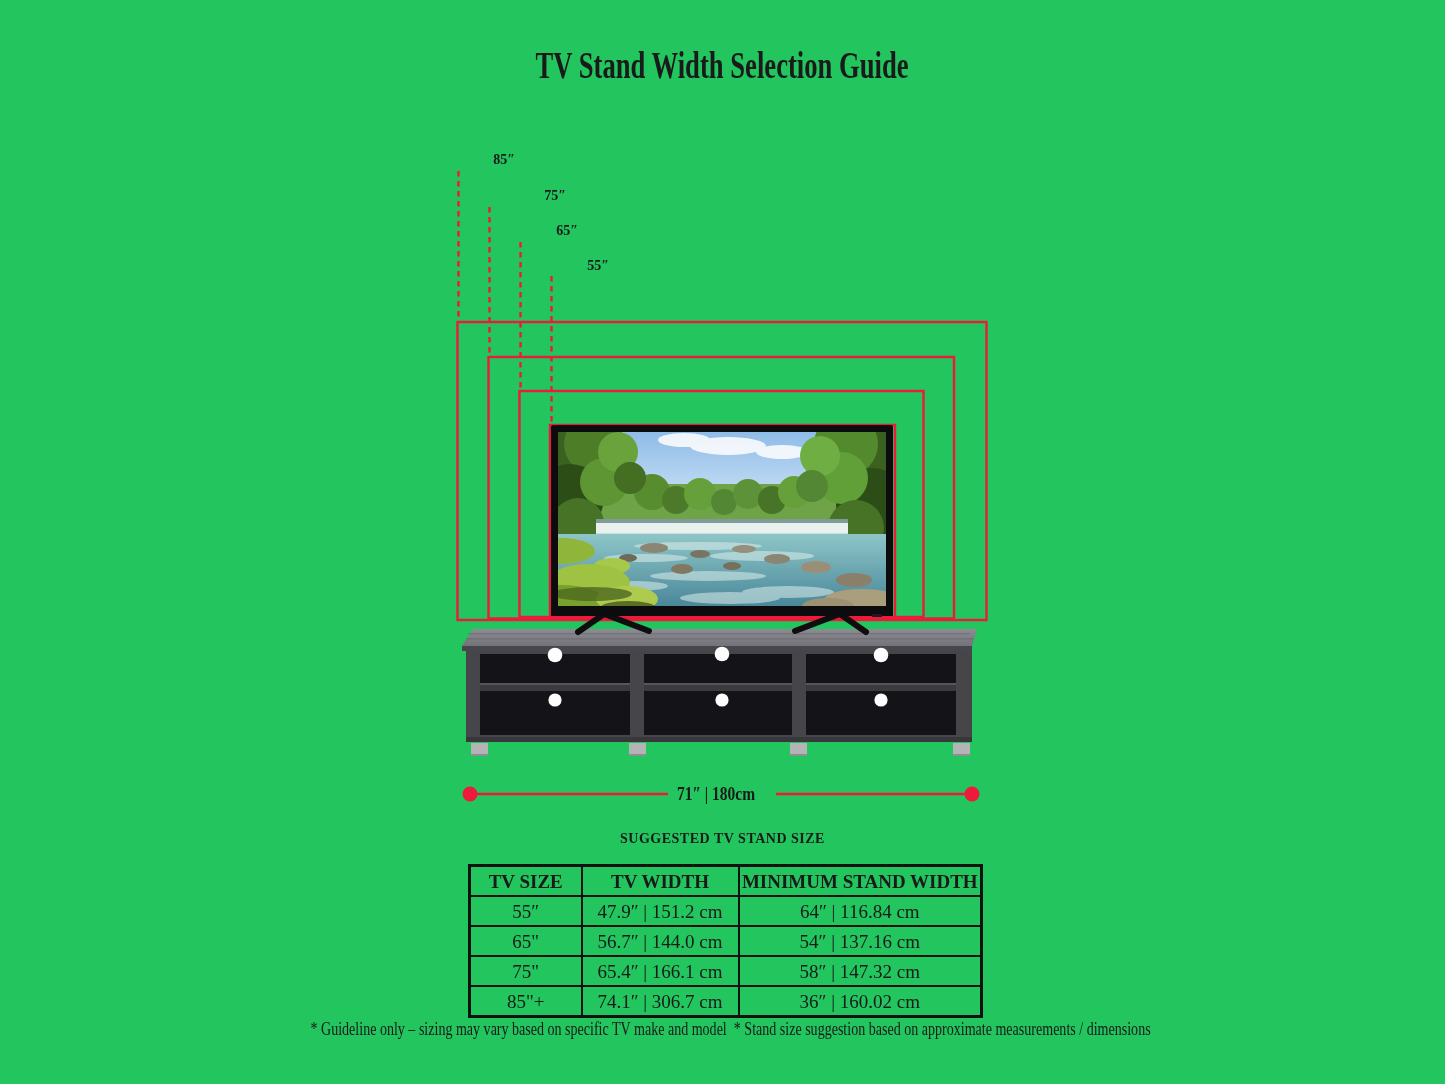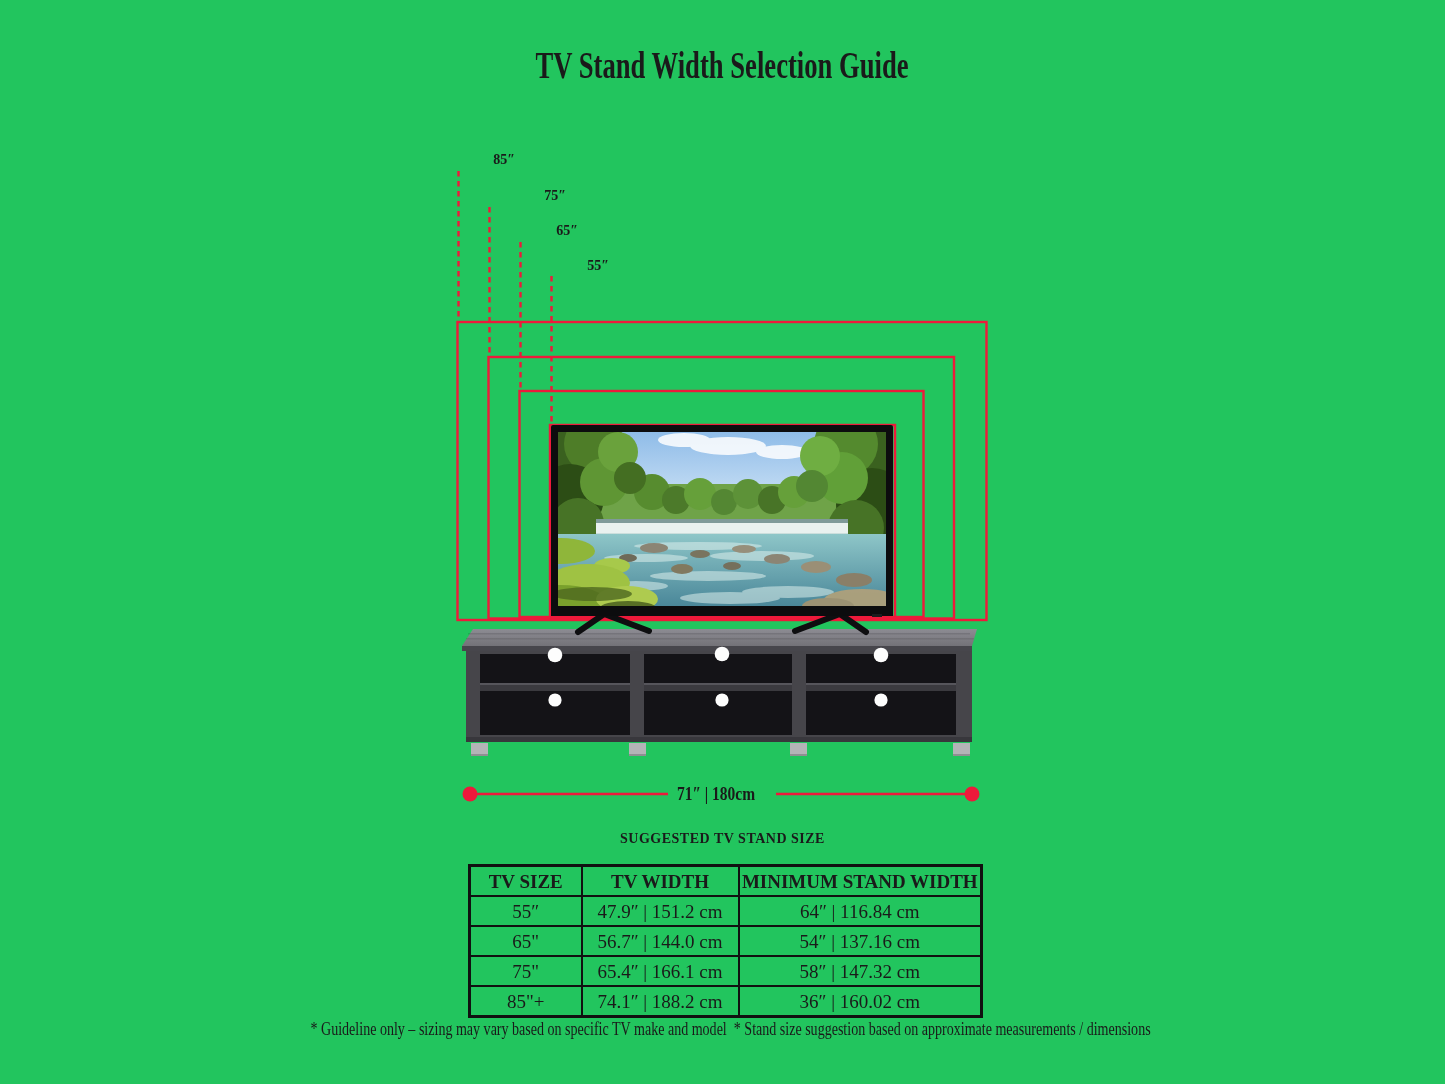--- a/index.html
+++ b/index.html
@@ -255,21 +255,21 @@
         <td>56.7″ | 144.0 cm</td>
         <td>54″ | 137.16 cm</td>
       </tr>
       <tr>
         <td>75"</td>
         <td>65.4″ | 166.1 cm</td>
         <td>58″ | 147.32 cm</td>
       </tr>
       <tr>
         <td>85"+</td>
-        <td>74.1″ | 188.2 cm</td>
+        <td>74.1″ | 306.7 cm</td>
         <td>36″ | 160.02 cm</td>
       </tr>
     </tbody>
   </table>
 
   <div class="footnote">
     <span class="footnote-inner">* Guideline only – sizing may vary based on specific TV make and model  * Stand size suggestion based on approximate measurements / dimensions</span>
   </div>
 
 </div>

